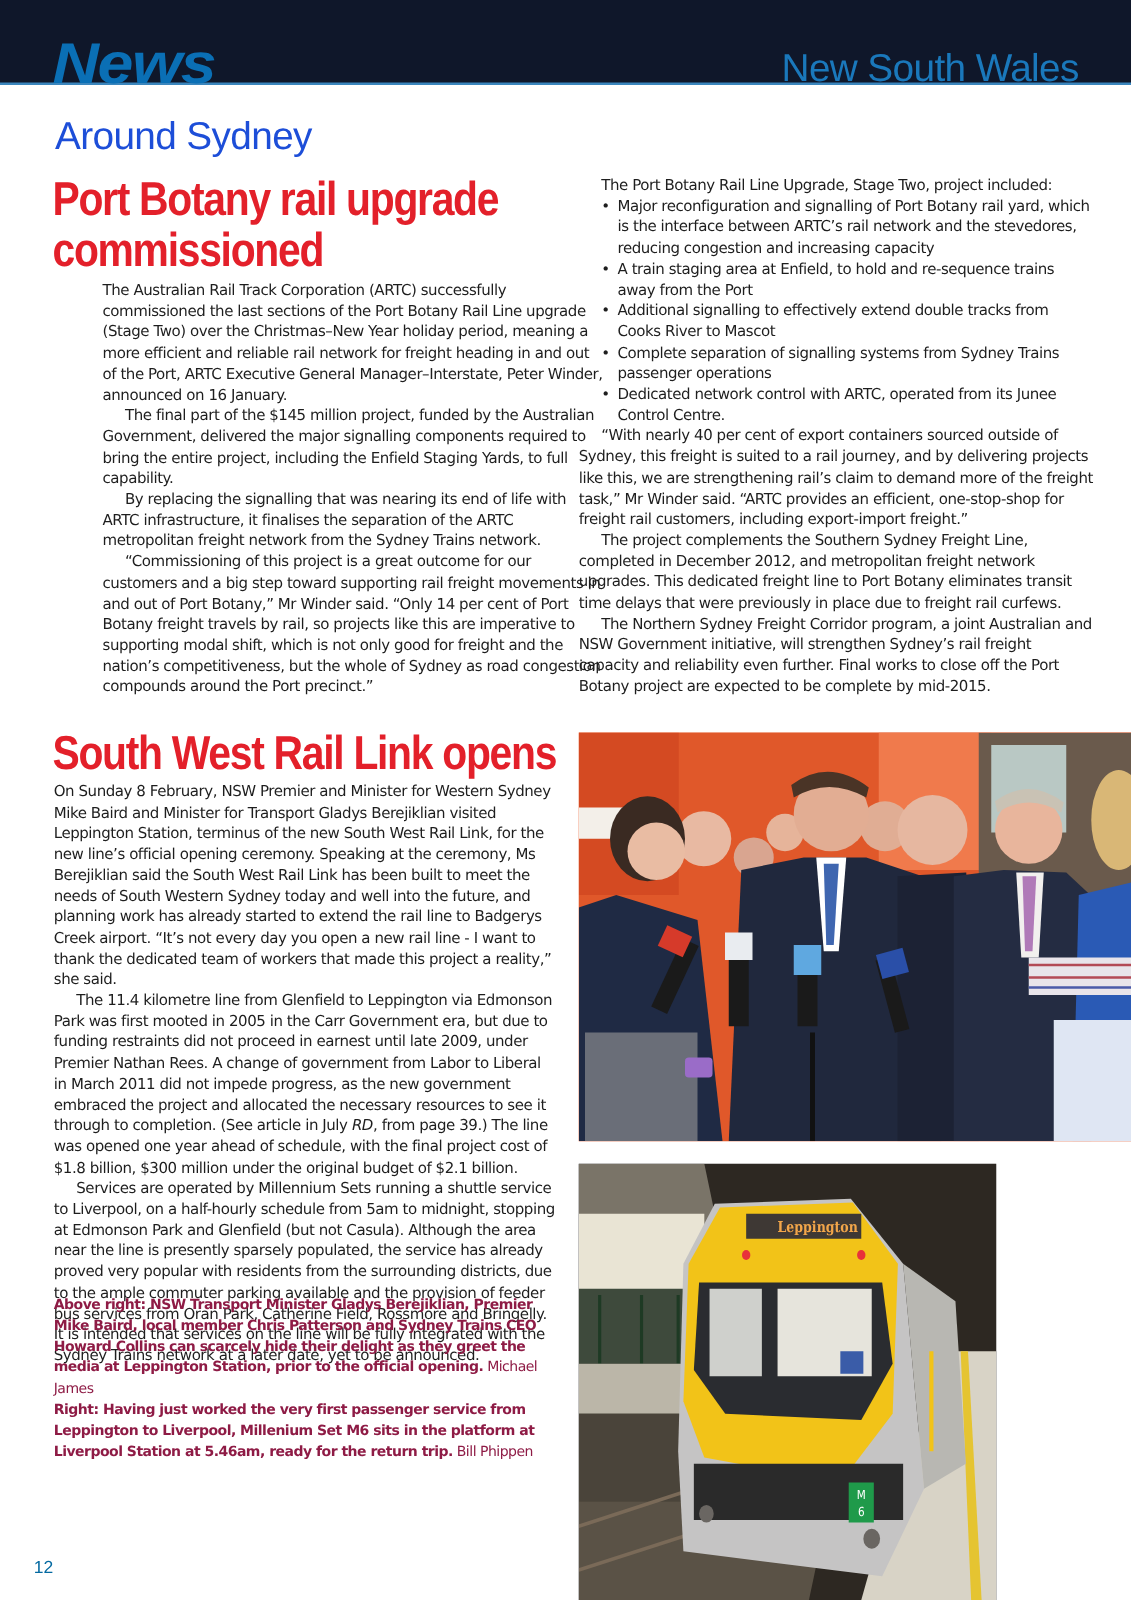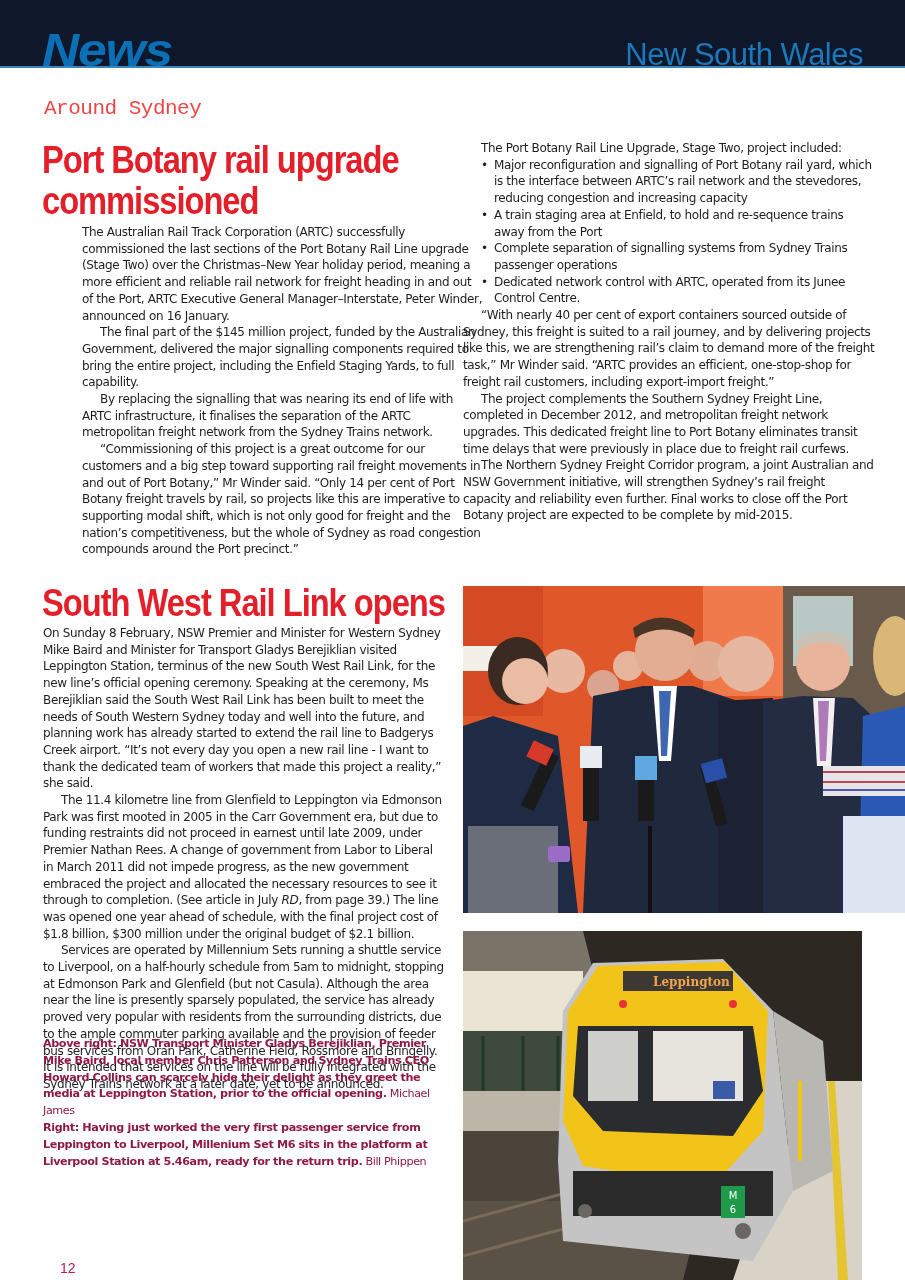--- a/index.html
+++ b/index.html
@@ -18,22 +18,22 @@
     font-size: 46px; line-height: 40px; color: #0a6fb5; letter-spacing: -1px;
     transform: scaleX(1.12); transform-origin: left bottom;
   }
   .region-name {
     position: absolute; right: 42px; top: 40px;
     font-family: "Liberation Sans", sans-serif; font-size: 31px; line-height: 30px;
     color: #1a78bb; letter-spacing: -0.5px;
   }
   .subsection {
     position: absolute; left: 44px; top: 92px;
-    font-family: Liberation Mono, monospace; font-size: 21px; line-height: 34px;
-    color: #ef4444; letter-spacing: -0.5px;
+    font-family: Liberation Sans, sans-serif; font-size: 31px; line-height: 34px;
+    color: #1d4ed8; letter-spacing: -0.5px;
   }
 
   
   .headline {
     position: absolute; left: 42px;
     font-family: "Liberation Sans", sans-serif; font-weight: bold;
     color: #e3202a; letter-spacing: -1.2px;
     transform: scaleX(0.86); transform-origin: left top;
     white-space: nowrap;
   }
@@ -60,28 +60,28 @@
   
   .caption {
     position: absolute; left: 43px; top: 1036px; width: 402px;
     font-family: "DejaVu Sans", sans-serif; font-size: 11.2px; line-height: 16.8px;
     color: #8e1b45; letter-spacing: -0.4px;
   }
   .caption b { font-weight: bold; }
   .caption .credit { font-weight: normal; }
 
   .page-number {
-    position: absolute; left: 60px; top: 1245px;
-    font-family: "Liberation Sans", sans-serif; font-size: 14px; color: #be185d; margin-top: 15px;
+    position: absolute; left: 27px; top: 1245px;
+    font-family: "Liberation Sans", sans-serif; font-size: 14px; color: #0369a1;
   }
 
   
   .photo { position: absolute; overflow: hidden; }
   .photo-ceremony { left: 463px; top: 586px; width: 442px; height: 327px; background: #e55a2a; }
-  .photo-train { left: 463px; top: 931px; width: 399px; height: 349px; background: #2b2620; }
+  .photo-train { left: 463px; top: 931px; width: 334px; height: 349px; background: #2b2620; }
   .photo svg { display: block; width: 100%; height: 100%; }
 </style>
 </head>
 <body>
 
 <div class="header-band">
   <div class="section-name">News</div>
   <div class="region-name">New South Wales</div>
 </div>
 <div class="subsection">Around Sydney</div>
@@ -96,20 +96,21 @@
   <p>The final part of the $145 million project, funded by the Australian Government, delivered the major signalling components required to bring the entire project, including the Enfield Staging Yards, to full capability.</p>
   <p>By replacing the signalling that was nearing its end of life with ARTC infrastructure, it finalises the separation of the ARTC metropolitan freight network from the Sydney Trains network.</p>
   <p>“Commissioning of this project is a great outcome for our customers and a big step toward supporting rail freight movements in and out of Port Botany,” Mr Winder said. “Only 14 per cent of Port Botany freight travels by rail, so projects like this are imperative to supporting modal shift, which is not only good for freight and the nation’s competitiveness, but the whole of Sydney as road congestion compounds around the Port precinct.”</p>
 </div>
 
 <div class="col col2">
   <p class="intro">The Port Botany Rail Line Upgrade, Stage Two, project included:</p>
   <ul>
     <li>Major reconfiguration and signalling of Port Botany rail yard, which is the interface between ARTC’s rail network and the stevedores, reducing congestion and increasing capacity</li>
     <li>A train staging area at Enfield, to hold and re-sequence trains away from the Port</li>
+    <li>Additional signalling to effectively extend double tracks from Cooks River to Mascot</li>
     <li>Complete separation of signalling systems from Sydney Trains passenger operations</li>
     <li>Dedicated network control with ARTC, operated from its Junee Control Centre.</li>
   </ul>
   <div class="rest">
     <p>“With nearly 40 per cent of export containers sourced outside of Sydney, this freight is suited to a rail journey, and by delivering projects like this, we are strengthening rail’s claim to demand more of the freight task,” Mr Winder said. “ARTC provides an efficient, one-stop-shop for freight rail customers, including export-import freight.”</p>
     <p>The project complements the Southern Sydney Freight Line, completed in December 2012, and metropolitan freight network upgrades. This dedicated freight line to Port Botany eliminates transit time delays that were previously in place due to freight rail curfews.</p>
     <p>The Northern Sydney Freight Corridor program, a joint Australian and NSW Government initiative, will strengthen Sydney’s rail freight capacity and reliability even further. Final works to close off the Port Botany project are expected to be complete by mid-2015.</p>
   </div>
 </div>
 

